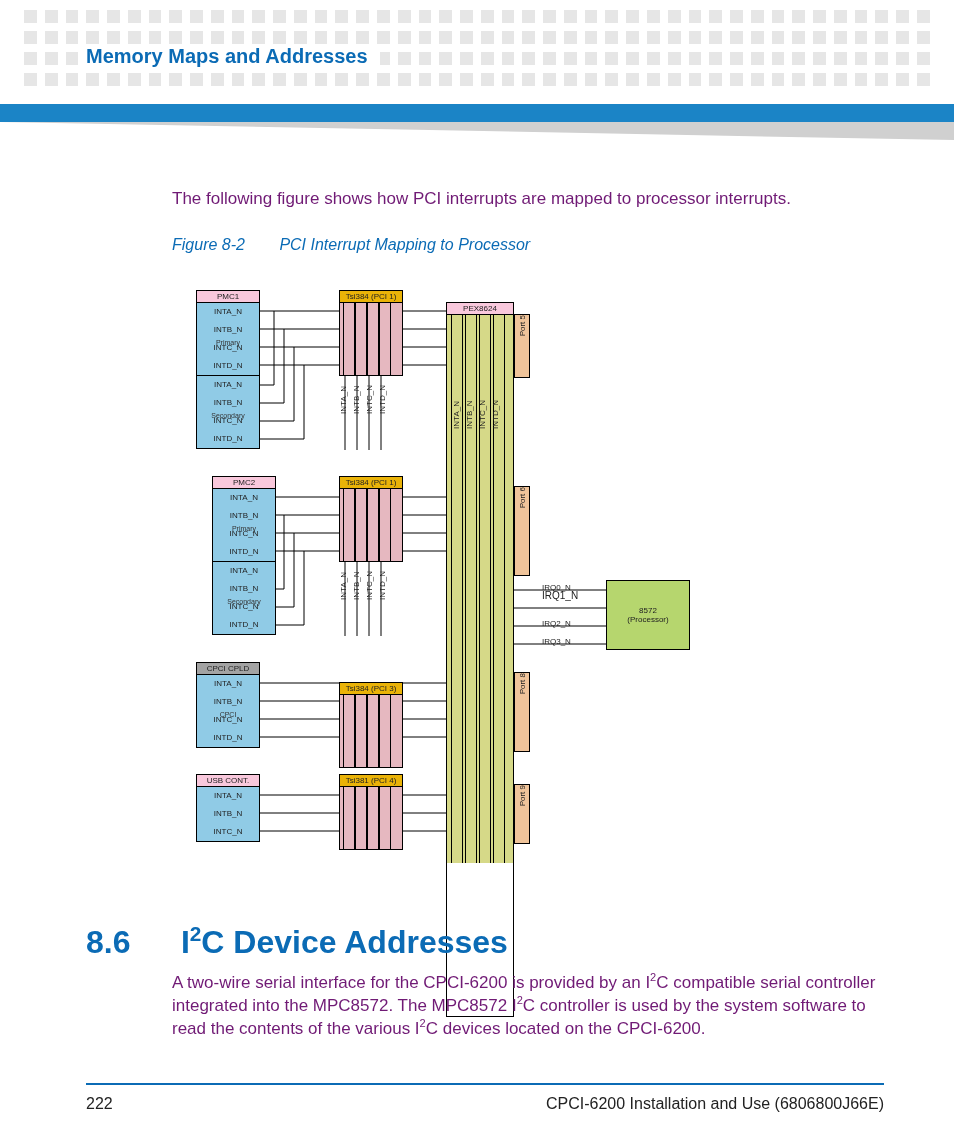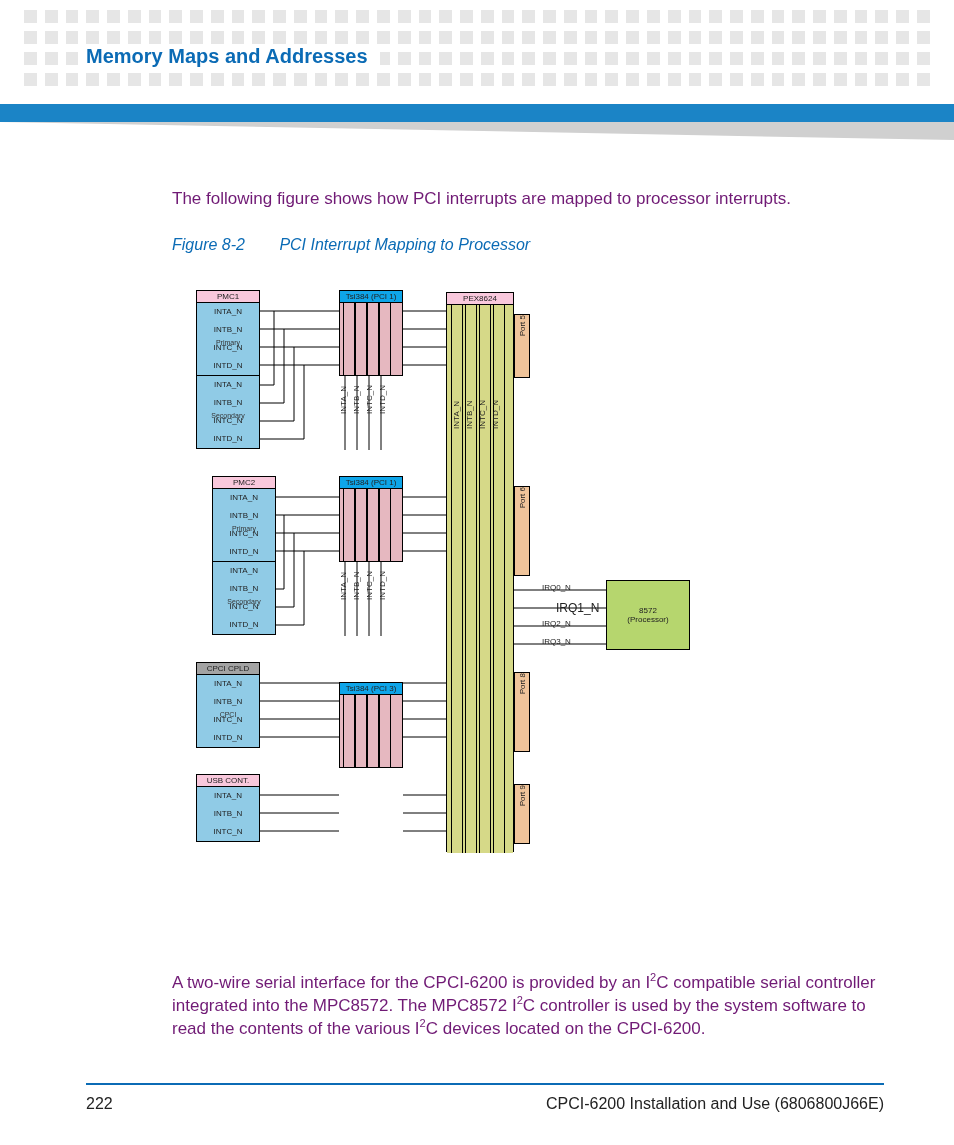--- a/index.html
+++ b/index.html
@@ -112,21 +112,21 @@
     border-bottom: 1px solid #000;
   }
   .pmc-body { background: #90cbe6; }
   .tsi-body { background: #e6b8c0; }
   .pex-body { background: #d6d988; }
   .port-body { background: #f0c49a; }
   .proc-body { background: #b6d66e; }
   .usb-hdr { background: #f9c8dc; }
   .pmc-hdr { background: #f9c8dc; }
   .cpld-hdr { background: #a3a3a3; }
-  .tsi-hdr { background: #0ea5e9; text-align: center; }
+  .tsi-hdr { background: #eab308; text-align: center; }
   .pex-hdr { background: #f9c8dc; }
   .row { height: 18px; line-height: 18px; border-top: 0; font-size: 8px; }
   .sub { font-size: 7px; color: #333; }
   .vlabel {
     writing-mode: vertical-rl;
     transform: rotate(180deg);
     font-size: 8px;
   }
   .lane {
     position: absolute;
@@ -516,22 +516,31 @@
     <div class="blk" style="top:392px; left:143px; width:64px;">
       <div class="hdr tsi-hdr">Tsi384 (PCI 3)</div>
       <div class="tsi-body" style="height:72px; position:relative;">
         <div class="lane" style="left:3px; top:0; height:72px;"></div>
           <div class="lane" style="left:15px; top:0; height:72px;"></div>
         <div class="lane" style="left:27px; top:0; height:72px;"></div>
           <div class="lane" style="left:39px; top:0; height:72px;"></div>
       </div>
     </div>
 
-
-    <div class="blk" style="top:2px; left:250px; width:68px; height:560px;">
+    <div class="blk" style="top:484px; left:143px; width:64px;">
+      <div class="hdr tsi-hdr">Tsi381 (PCI 4)</div>
+      <div class="tsi-body" style="height:62px; position:relative;">
+        <div class="lane" style="left:3px; top:0; height:62px;"></div>
+          <div class="lane" style="left:15px; top:0; height:62px;"></div>
+        <div class="lane" style="left:27px; top:0; height:62px;"></div>
+          <div class="lane" style="left:39px; top:0; height:62px;"></div>
+      </div>
+    </div>
+
+    <div class="blk" style="top:12px; left:250px; width:68px; height:715px;">
       <div class="hdr pex-hdr">PEX8624</div>
       <div class="pex-body" style="height:548px; position:relative;">
         <div class="lane" style="left:4px; top:0; height:548px;"></div>
           <div class="lane" style="left:18px; top:0; height:548px;"></div>
         <div class="lane" style="left:32px; top:0; height:548px;"></div>
           <div class="lane" style="left:46px; top:0; height:548px;"></div>
       </div>
     </div>
     <div style="position:absolute; top:110px; left:256px; display:flex; gap:4px;">
       <span class="vlabel">INTA_N</span>
@@ -547,31 +556,35 @@
       <span class="vlabel" style="padding-top:25px; display:inline-block;">Port 6</span>
     </div>
     <div class="blk port-body" style="top:382px; left:318px; width:16px; height:80px;">
       <span class="vlabel" style="padding-top:20px; display:inline-block;">Port 8</span>
     </div>
     <div class="blk port-body" style="top:494px; left:318px; width:16px; height:60px;">
       <span class="vlabel" style="padding-top:12px; display:inline-block;">Port 9</span>
     </div>
 
     <div style="position:absolute; top:293px; left:346px; font-size:8px;">IRQ0_N</div>
-    <div style="position:absolute; top:311px; left:346px; font-size:12px;margin-left:14px;">IRQ1_N</div>
+    <div style="position:absolute; top:300px; left:346px; font-size:10px;">IRQ1_N</div>
     <div style="position:absolute; top:329px; left:346px; font-size:8px;">IRQ2_N</div>
     <div style="position:absolute; top:347px; left:346px; font-size:8px;">IRQ3_N</div>
 
     <div class="blk proc-body" style="top:290px; left:410px; width:84px; height:70px; display:flex; flex-direction:column; justify-content:center;">
       <div>8572</div>
       <div>(Processor)</div>
     </div>
 
   </div>
 
+  <div class="section-head" style="top:924px;">
+    <span class="section-num">8.6</span>
+    <span><span>I</span><sup>2</sup><span>C Device Addresses</span></span>
+  </div>
 
   <div class="body-text" style="top:972px;">
     <span>A two-wire serial interface for the CPCI-6200 is provided by an I</span><sup>2</sup><span>C compatible serial controller integrated into the MPC8572. The MPC8572 I</span><sup>2</sup><span>C controller is used by the system software to read the contents of the various I</span><sup>2</sup><span>C devices located on the CPCI-6200.</span>
   </div>
 
   <div class="footer-rule"></div>
   <div class="footer">
     <span>222</span>
     <span>CPCI-6200 Installation and Use (6806800J66E)</span>
   </div>

